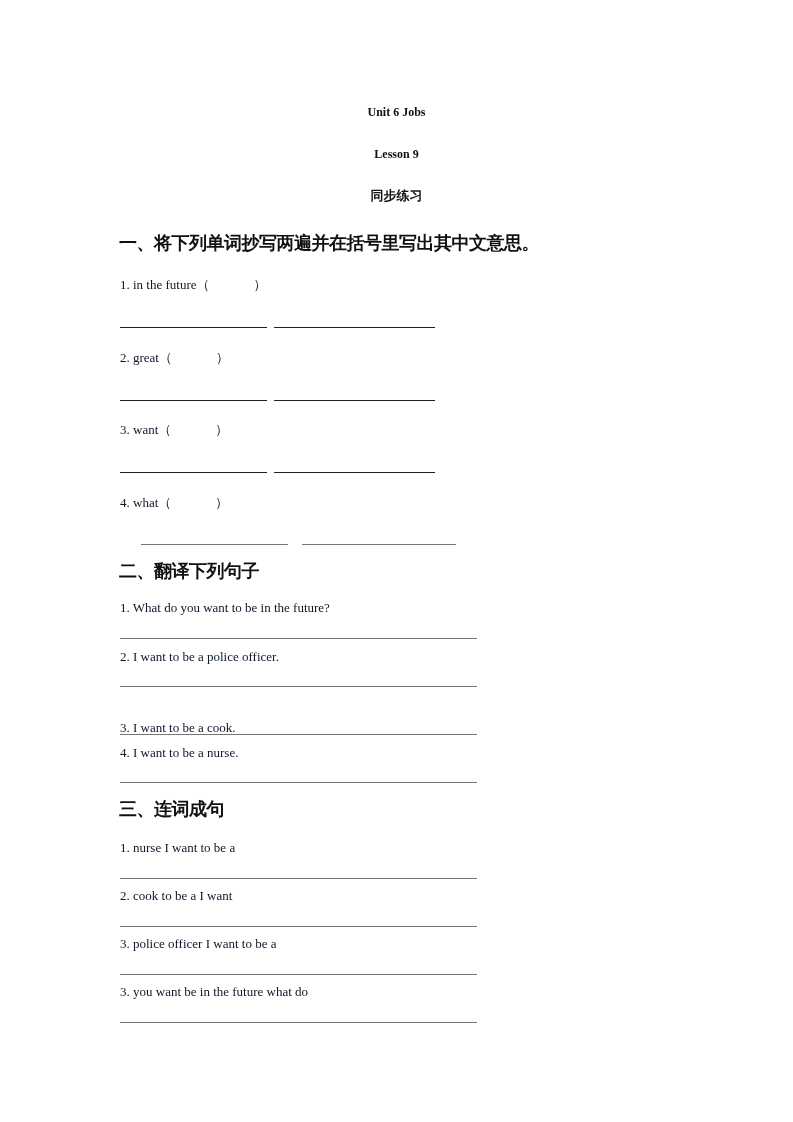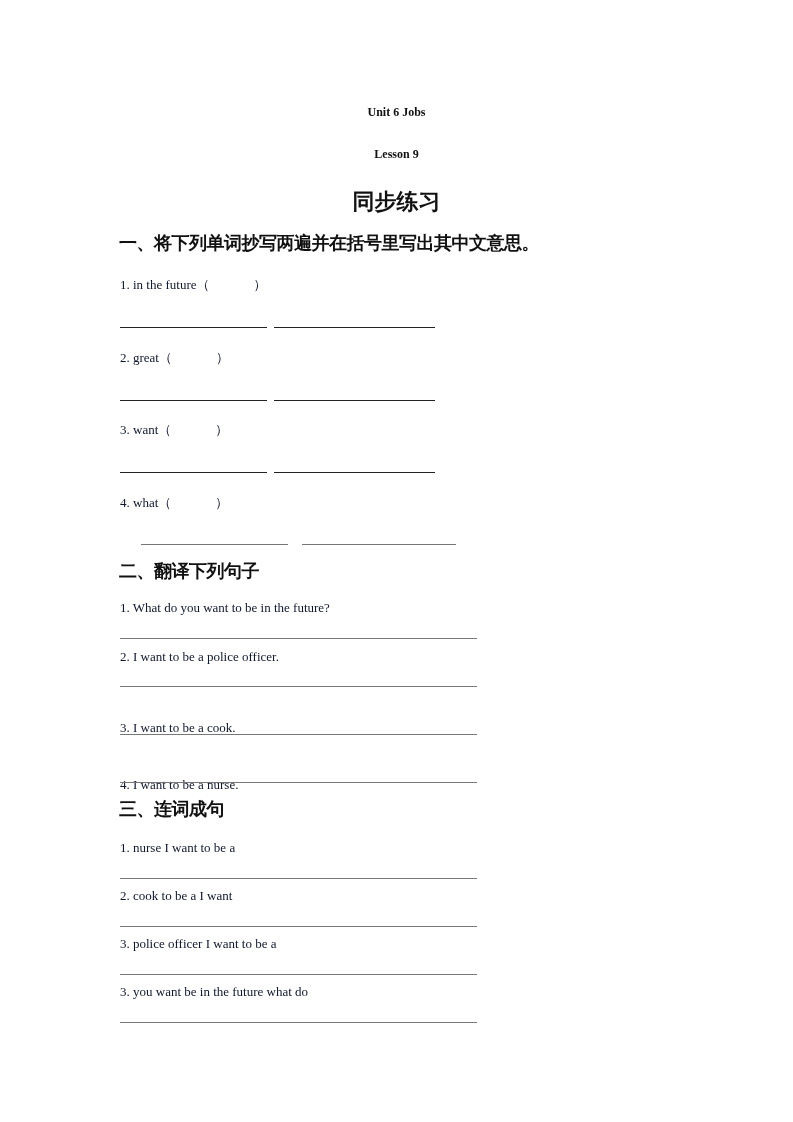--- a/index.html
+++ b/index.html
@@ -7,21 +7,21 @@
     width: 793px; height: 1122px; position: relative; overflow: hidden;
     font-family: "Liberation Serif", "DejaVu Serif", serif; color: #111;
   }
   .abs { position: absolute; }
   .title {
     left: 0; width: 793px; text-align: center;
     font-family: "Liberation Serif", serif; font-weight: bold; font-size: 12px;
   }
   .cn-title {
     left: 0; width: 793px; text-align: center;
-    font-family: "DejaVu Sans", sans-serif; font-weight: bold; font-size: 22px;
+    font-family: "DejaVu Sans", sans-serif; font-weight: bold; font-size: 13px;
   }
   .section-heading {
     left: 119px; font-family: "DejaVu Sans", sans-serif; font-weight: bold;
     font-size: 18px; white-space: nowrap; letter-spacing: -0.5px;
   }
   .item {
     left: 120px; font-size: 13px; white-space: nowrap; color: #0f172a;
   }
   .paren-gap { display: inline-block; width: 44px; }
   .line { height: 1px; background: #222; }
@@ -64,21 +64,21 @@
 
 <div class="abs item" style="top:600px;">1. What do you want to be in the future?</div>
 <div class="abs line gray" style="top:638px; left:120px; width:357px;"></div>
 
 <div class="abs item" style="top:649px;">2. I want to be a police officer.</div>
 <div class="abs line gray" style="top:686px; left:120px; width:357px;"></div>
 
 <div class="abs item" style="top:720px;">3. I want to be a cook.</div>
 <div class="abs line gray" style="top:734px; left:120px; width:357px;"></div>
 
-<div class="abs item" style="top:745px;margin-top:32px;">4. I want to be a nurse.</div>
+<div class="abs item" style="top:745px;">4. I want to be a nurse.</div>
 <div class="abs line gray" style="top:782px; left:120px; width:357px;"></div>
 
 <div class="abs section-heading" style="top:797px;">三、连词成句</div>
 
 <div class="abs item" style="top:840px;">1. nurse I want to be a</div>
 <div class="abs line gray" style="top:878px; left:120px; width:357px;"></div>
 
 <div class="abs item" style="top:888px;">2. cook to be a I want</div>
 <div class="abs line gray" style="top:926px; left:120px; width:357px;"></div>
 

